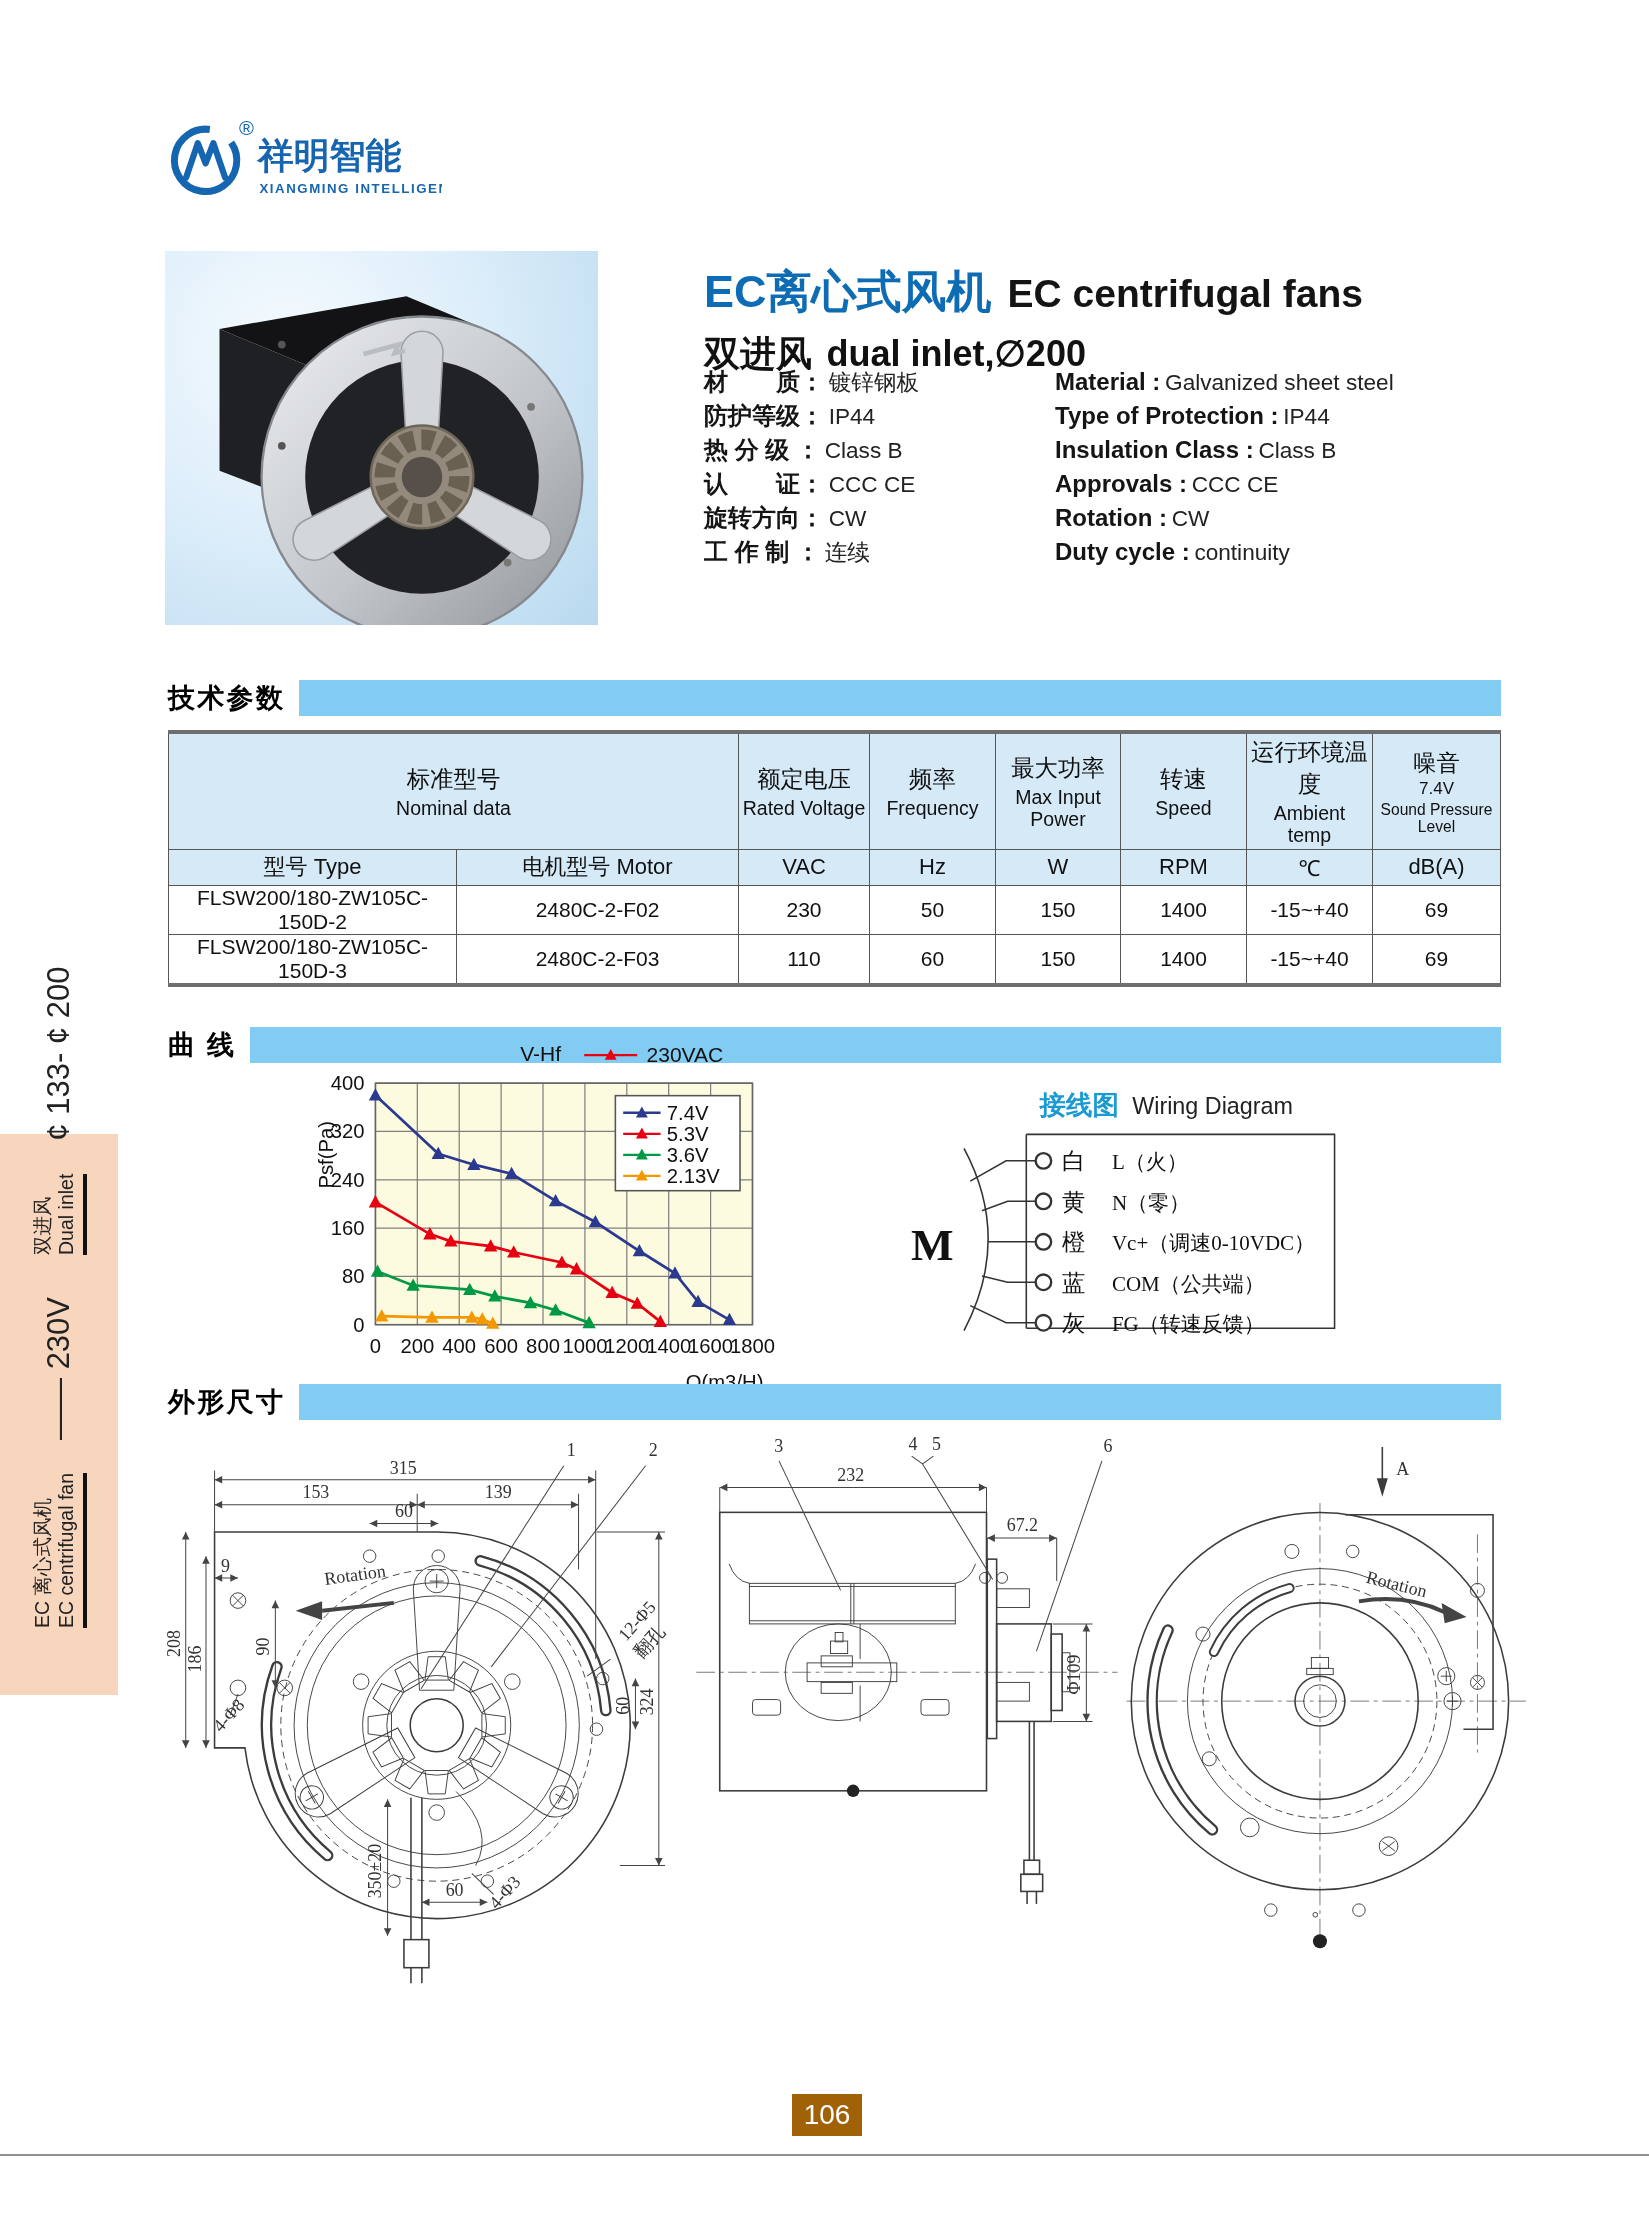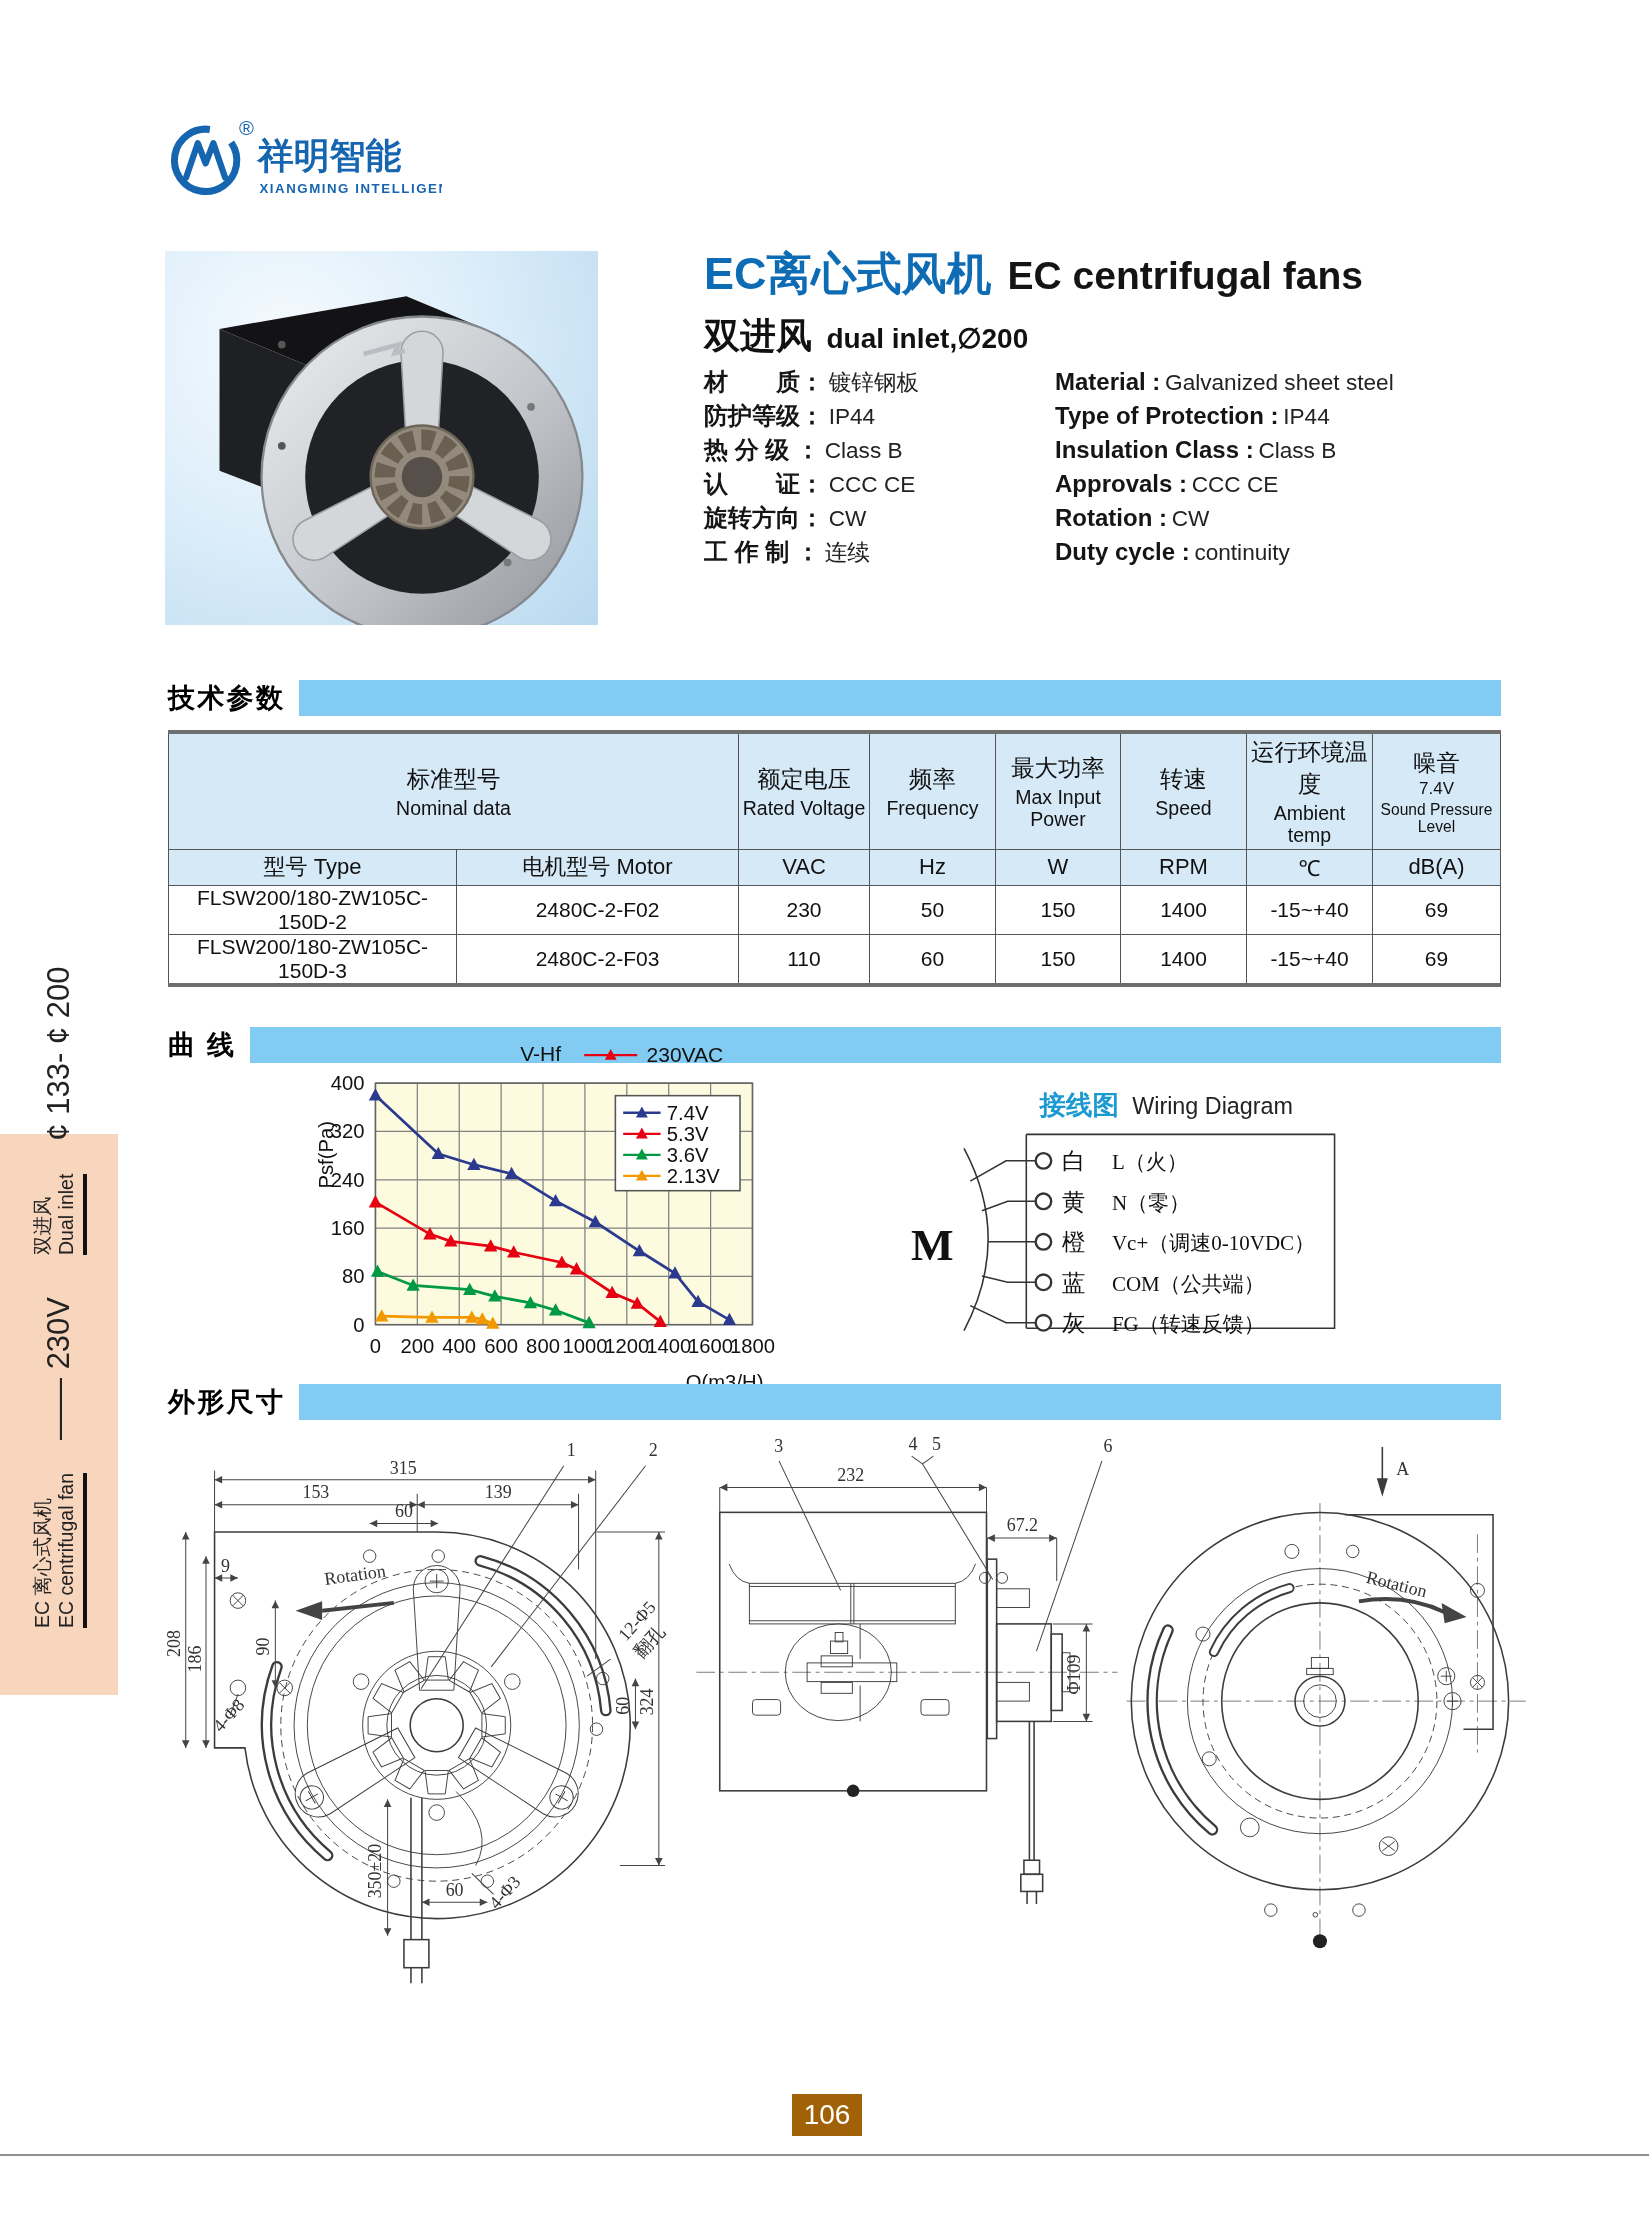--- a/index.html
+++ b/index.html
@@ -9,26 +9,26 @@
 
   
   .brand-cn{font-size:46px;font-weight:bold;fill:#1565b0;}
   .brand-en{font-size:17px;font-weight:bold;letter-spacing:2px;fill:#1565b0;}
 
   
   .photo{left:165px;top:251px;width:433px;height:374px;
          background:radial-gradient(circle at 28% 25%,#f5fafe 0%,#ddeefa 45%,#b9d9ef 100%);}
 
   
-  .titleblock{left:704px;top:244px;width:920px;}
+  .titleblock{left:704px;top:262px;width:920px;}
   .t-cn{font-size:45px;font-weight:bold;color:#0e6cb5;}
   .t-en{font-size:39px;font-weight:600;color:#141414;margin-left:12.5px;}
   .t-sub{margin-top:7.8px;}
   .t-sub .cn{font-size:36px;font-weight:bold;color:#111;}
-  .t-sub .en{font-size:28px;font-weight:600;color:#111;margin-left:11px;}
+  .t-sub .en{font-size:36px;font-weight:600;color:#111;margin-left:11px;}
 
   
   .specs{left:704px;top:365px;width:803px;}
   .spec-row{display:grid;grid-template-columns:351px 1fr;height:34px;align-items:center;}
   .sl{font-size:24px;font-weight:bold;color:#151515;}
   .sv{font-size:22.6px;color:#222;margin-left:4.7px;}
 
   
   .sect{left:168px;width:1333px;height:36px;display:flex;align-items:flex-end;}
   .sect .txt{font-size:27px;font-weight:bold;color:#000;letter-spacing:2.3px;margin-right:14px;white-space:nowrap;}

